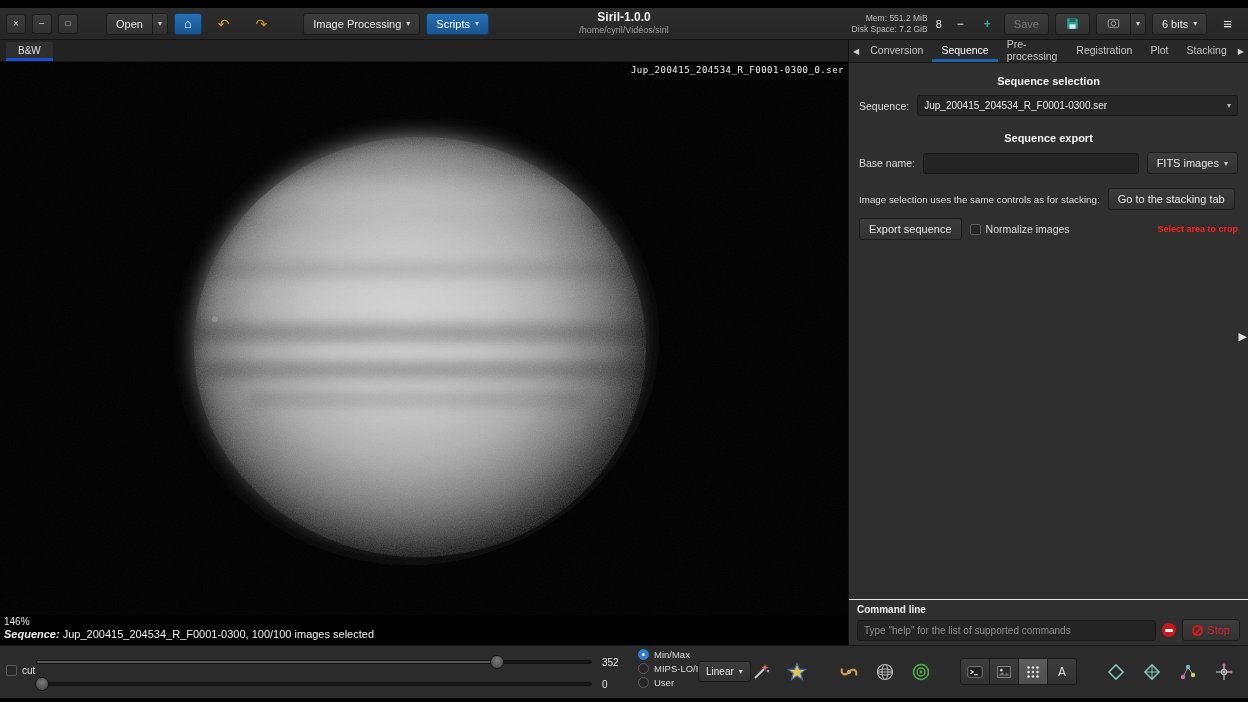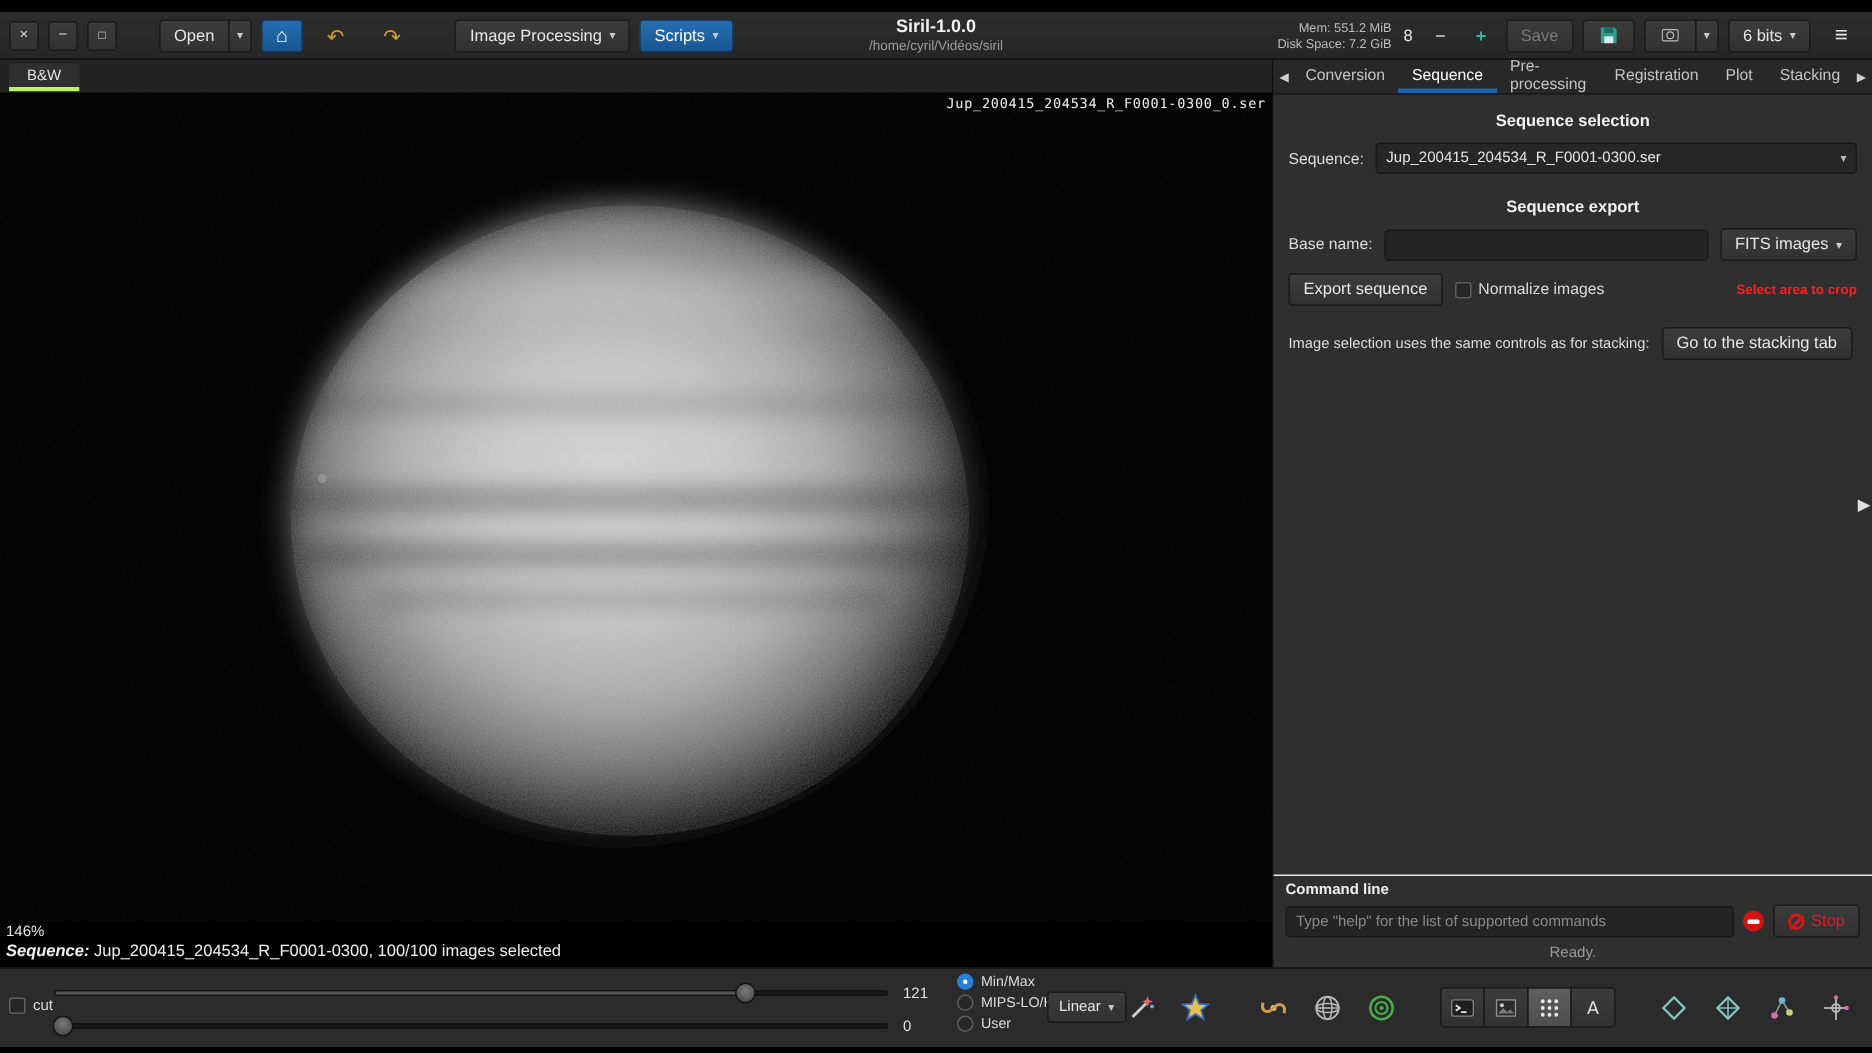--- a/index.html
+++ b/index.html
@@ -25,21 +25,21 @@
   .arr{font-size:8px;color:#c9c9c9}
   .gold{color:#d79a2a;font-size:14px}
   .teal{color:#37b0a0;font-weight:bold}
   .meminfo{font-size:8.5px;color:#bdbdbd;text-align:right;line-height:1.25}
   .threads{font-size:11px;color:#e8e8e8;margin:0 2px}
 
   
   .main{position:absolute;left:0;top:40px;width:1248px;height:605px}
   .viewer{position:absolute;left:0;top:0;width:848px;height:605px;background:#000}
   .tabstrip{height:22px;background:#232323;border-bottom:1px solid #161616;display:flex;align-items:flex-end;padding-left:6px}
-  .vtab{font-size:10px;color:#e0e0e0;background:#2f2f2f;padding:3px 12px 2px;border-bottom:3px solid #bef264;border-radius:2px 2px 0 0}
+  .vtab{font-size:10px;color:#e0e0e0;background:#2f2f2f;padding:3px 12px 2px;border-bottom:3px solid #1d4ed8;border-radius:2px 2px 0 0}
   .canvas{position:absolute;left:0;top:22px;width:848px;height:553px;background:#000;overflow:hidden}
   .fname{position:absolute;top:3px;right:4px;font-family:"DejaVu Sans Mono",monospace;font-size:9px;color:#f2f2f2;letter-spacing:0.5px}
   .vinfo{position:absolute;left:0;top:575px;width:848px;height:30px;background:#000;padding:1px 0 0 4px}
   .zoom{font-size:10px;color:#e8e8e8}
   .seqline{font-size:11px;color:#f0f0f0;margin-top:1px}
   .seqline .b{font-weight:bold;font-style:italic}
 
   
   .panel{position:absolute;left:848px;top:0;width:400px;height:605px;background:#2f2f2f;border-left:1px solid #101010}
   .ptabs{height:23px;background:#282828;border-bottom:1px solid #191919;display:flex;align-items:stretch;padding:0 2px}
@@ -269,53 +269,52 @@
 
       <div class="row">
         <label>Base name:</label>
         <input class="entry grow" value="" style="">
         <button class="btn">
             <span>FITS images</span>
             <span class="arr">▾</span>
           </button>
       </div>
 
+      <div class="row" style="margin-top:14px">
+        <span class="note">Image selection uses the same controls as for stacking:</span>
+        <button class="btn">
+            <span>Go to the stacking tab</span>
+          </button>
+      </div>
+
       <div class="row">
         <button class="btn">
             <span>Export sequence</span>
           </button>
         <label class="check">
           <span class="cb"></span>
           <span>Normalize images</span>
         </label>
         <div class="spacer"></div>
         <div class="crophint">Select area to crop</div>
-      </div>
-
-      <div class="row" style="margin-top:14px">
-        <span class="note">Image selection uses the same controls as for stacking:</span>
-        <button class="btn">
-            <span>Go to the stacking tab</span>
-          </button>
       </div>
     </div>
 
     <div class="cmdblock">
       <div class="cmdtitle">Command line</div>
       <div class="cmdrow">
         <input class="entry grow" placeholder="Type &quot;help&quot; for the list of supported commands" style="">
         <button class="iconbtn">
             <span class="noentry"></span>
           </button>
         <button class="btn stop">
           <span class="slash"></span>
           <span>Stop</span>
         </button>
       </div>
-      <div class="pstatus">Ready.</div>
     </div>
 
     <div class="collapse">▶</div>
   </div>
 </div>
 
 <div class="bottombar">
 
   <label class="check cut">
     <span class="cb"></span>
@@ -323,21 +322,21 @@
   </label>
 
   <div class="sliders">
     <div class="sliderrow">
       <div class="slider">
         <div class="track">
             <div class="fill" style="width:83%"></div>
           </div>
         <div class="handle" style="left:83%"></div>
       </div>
-      <div class="sval">121</div>
+      <div class="sval">352</div>
     </div>
     <div class="sliderrow">
       <div class="slider">
         <div class="track">
             <div class="fill" style="width:1%"></div>
           </div>
         <div class="handle" style="left:1%"></div>
       </div>
       <div class="sval">0</div>
     </div>

